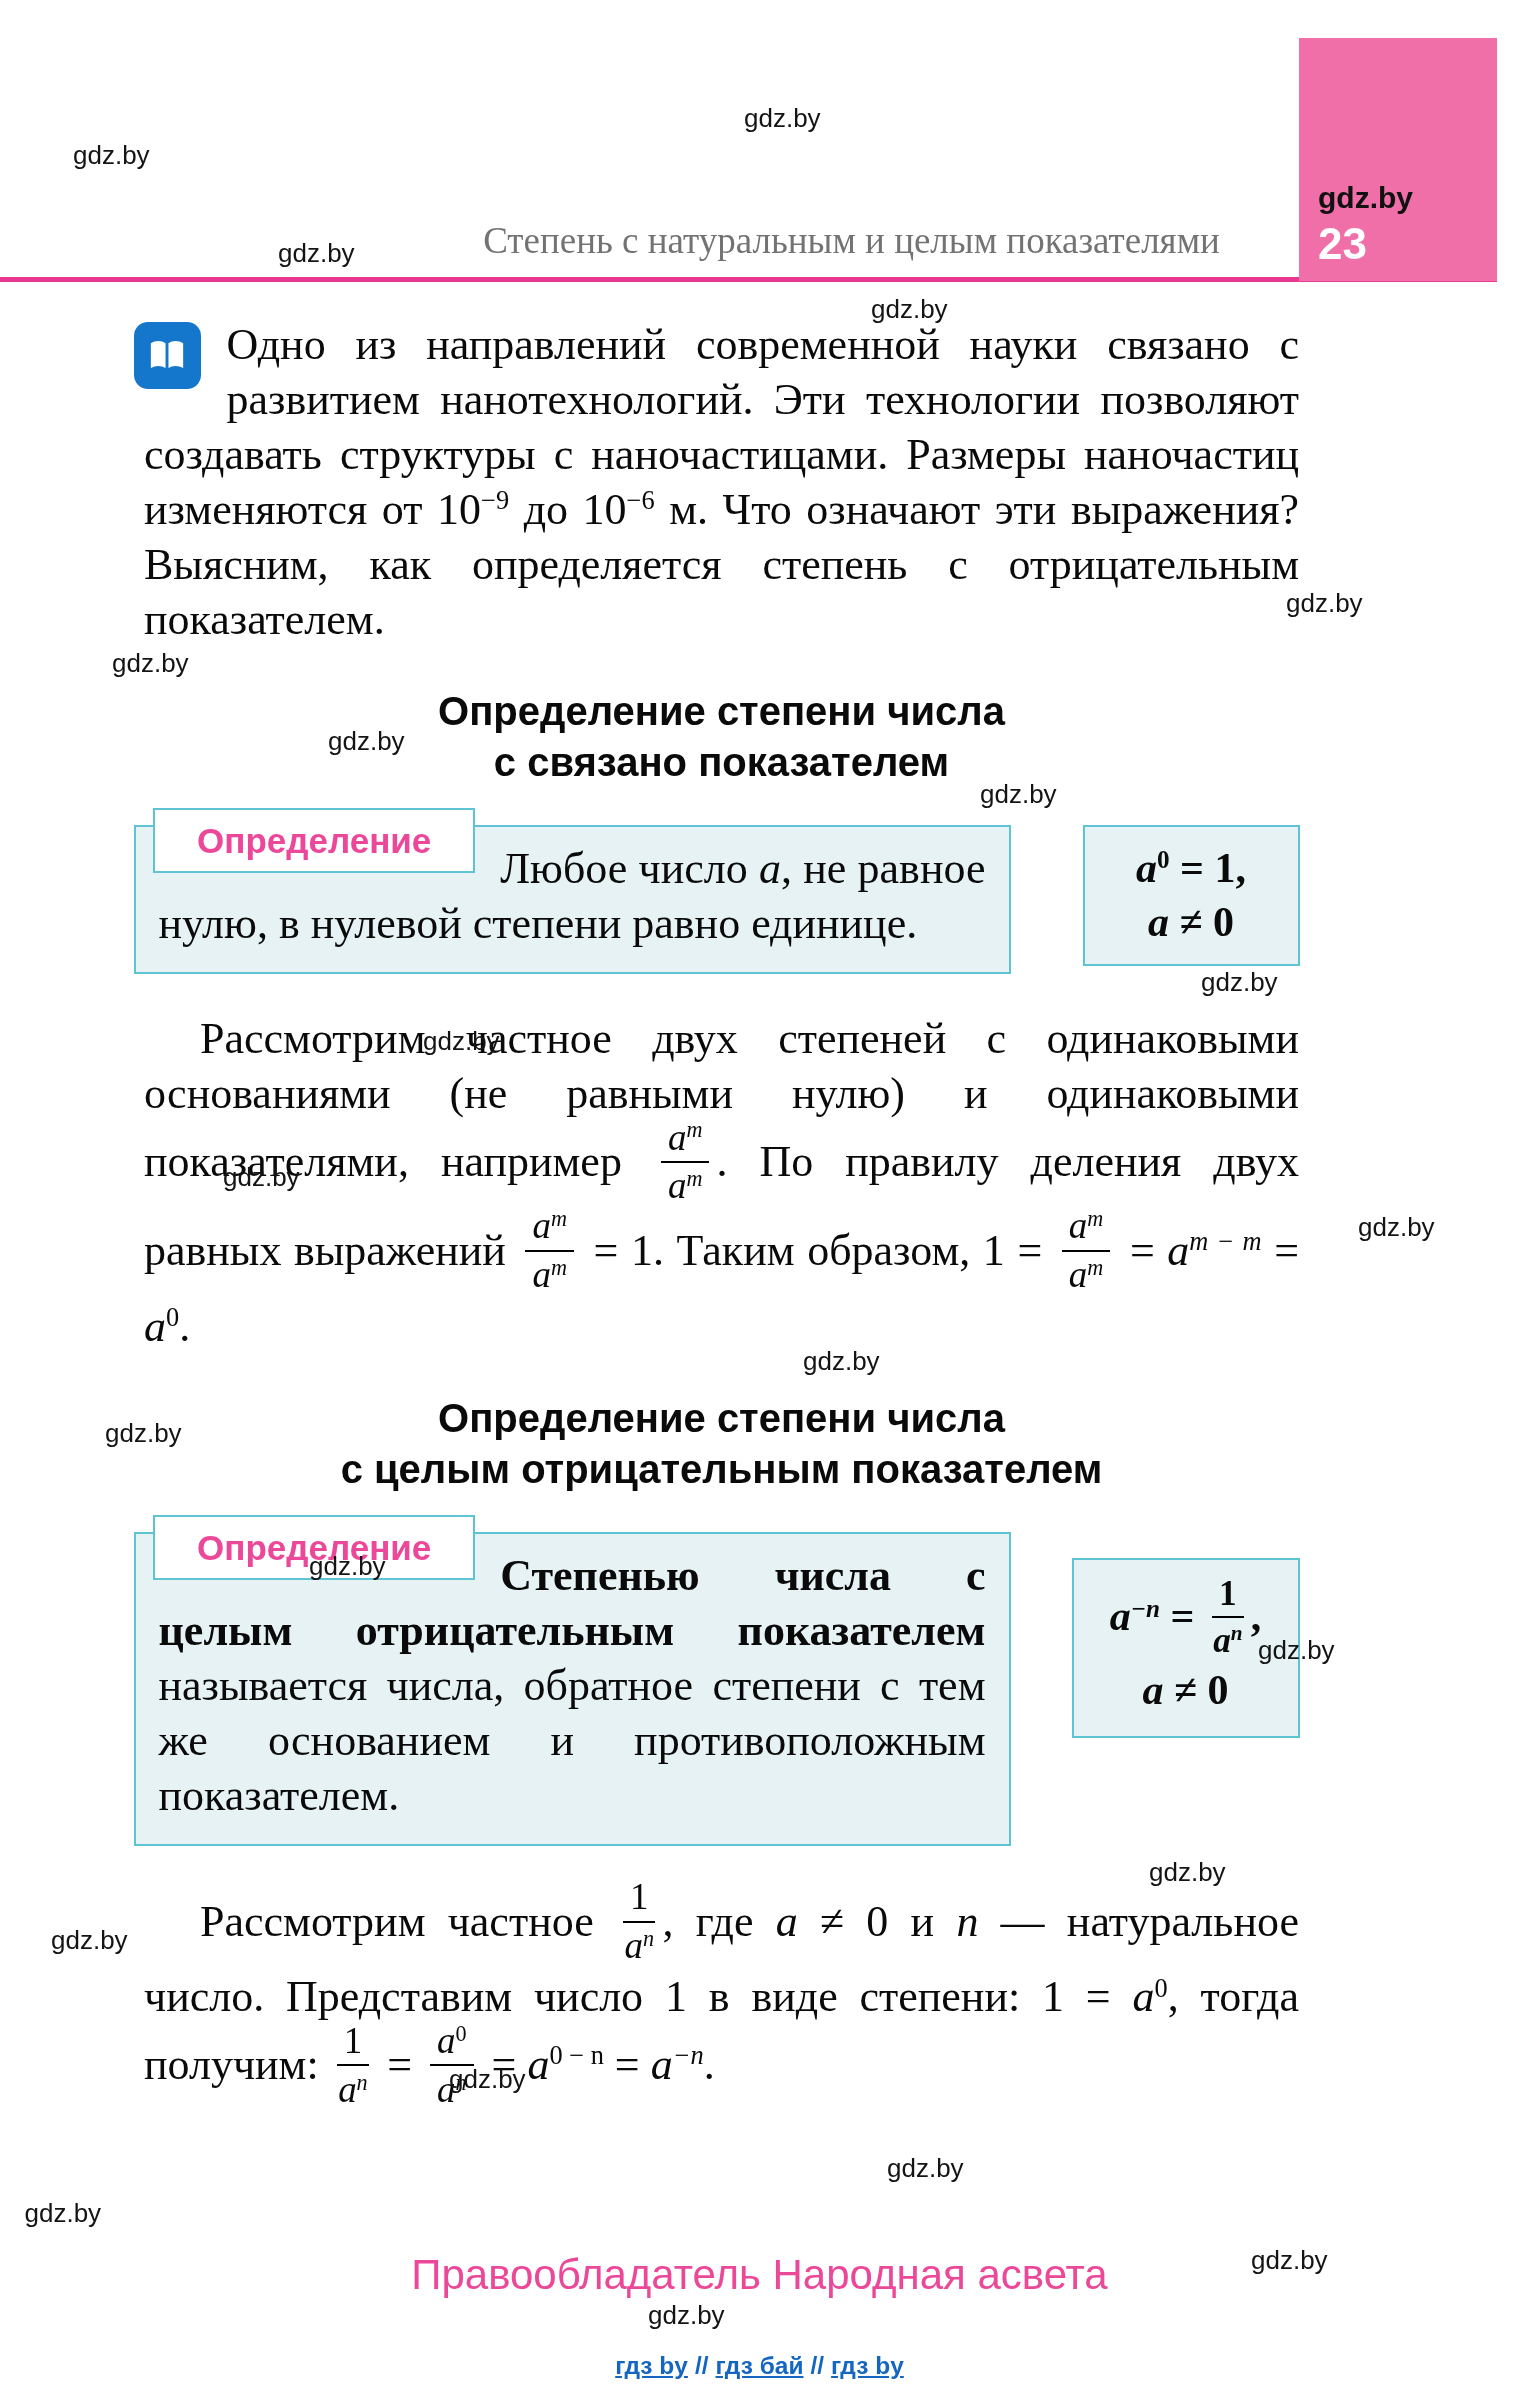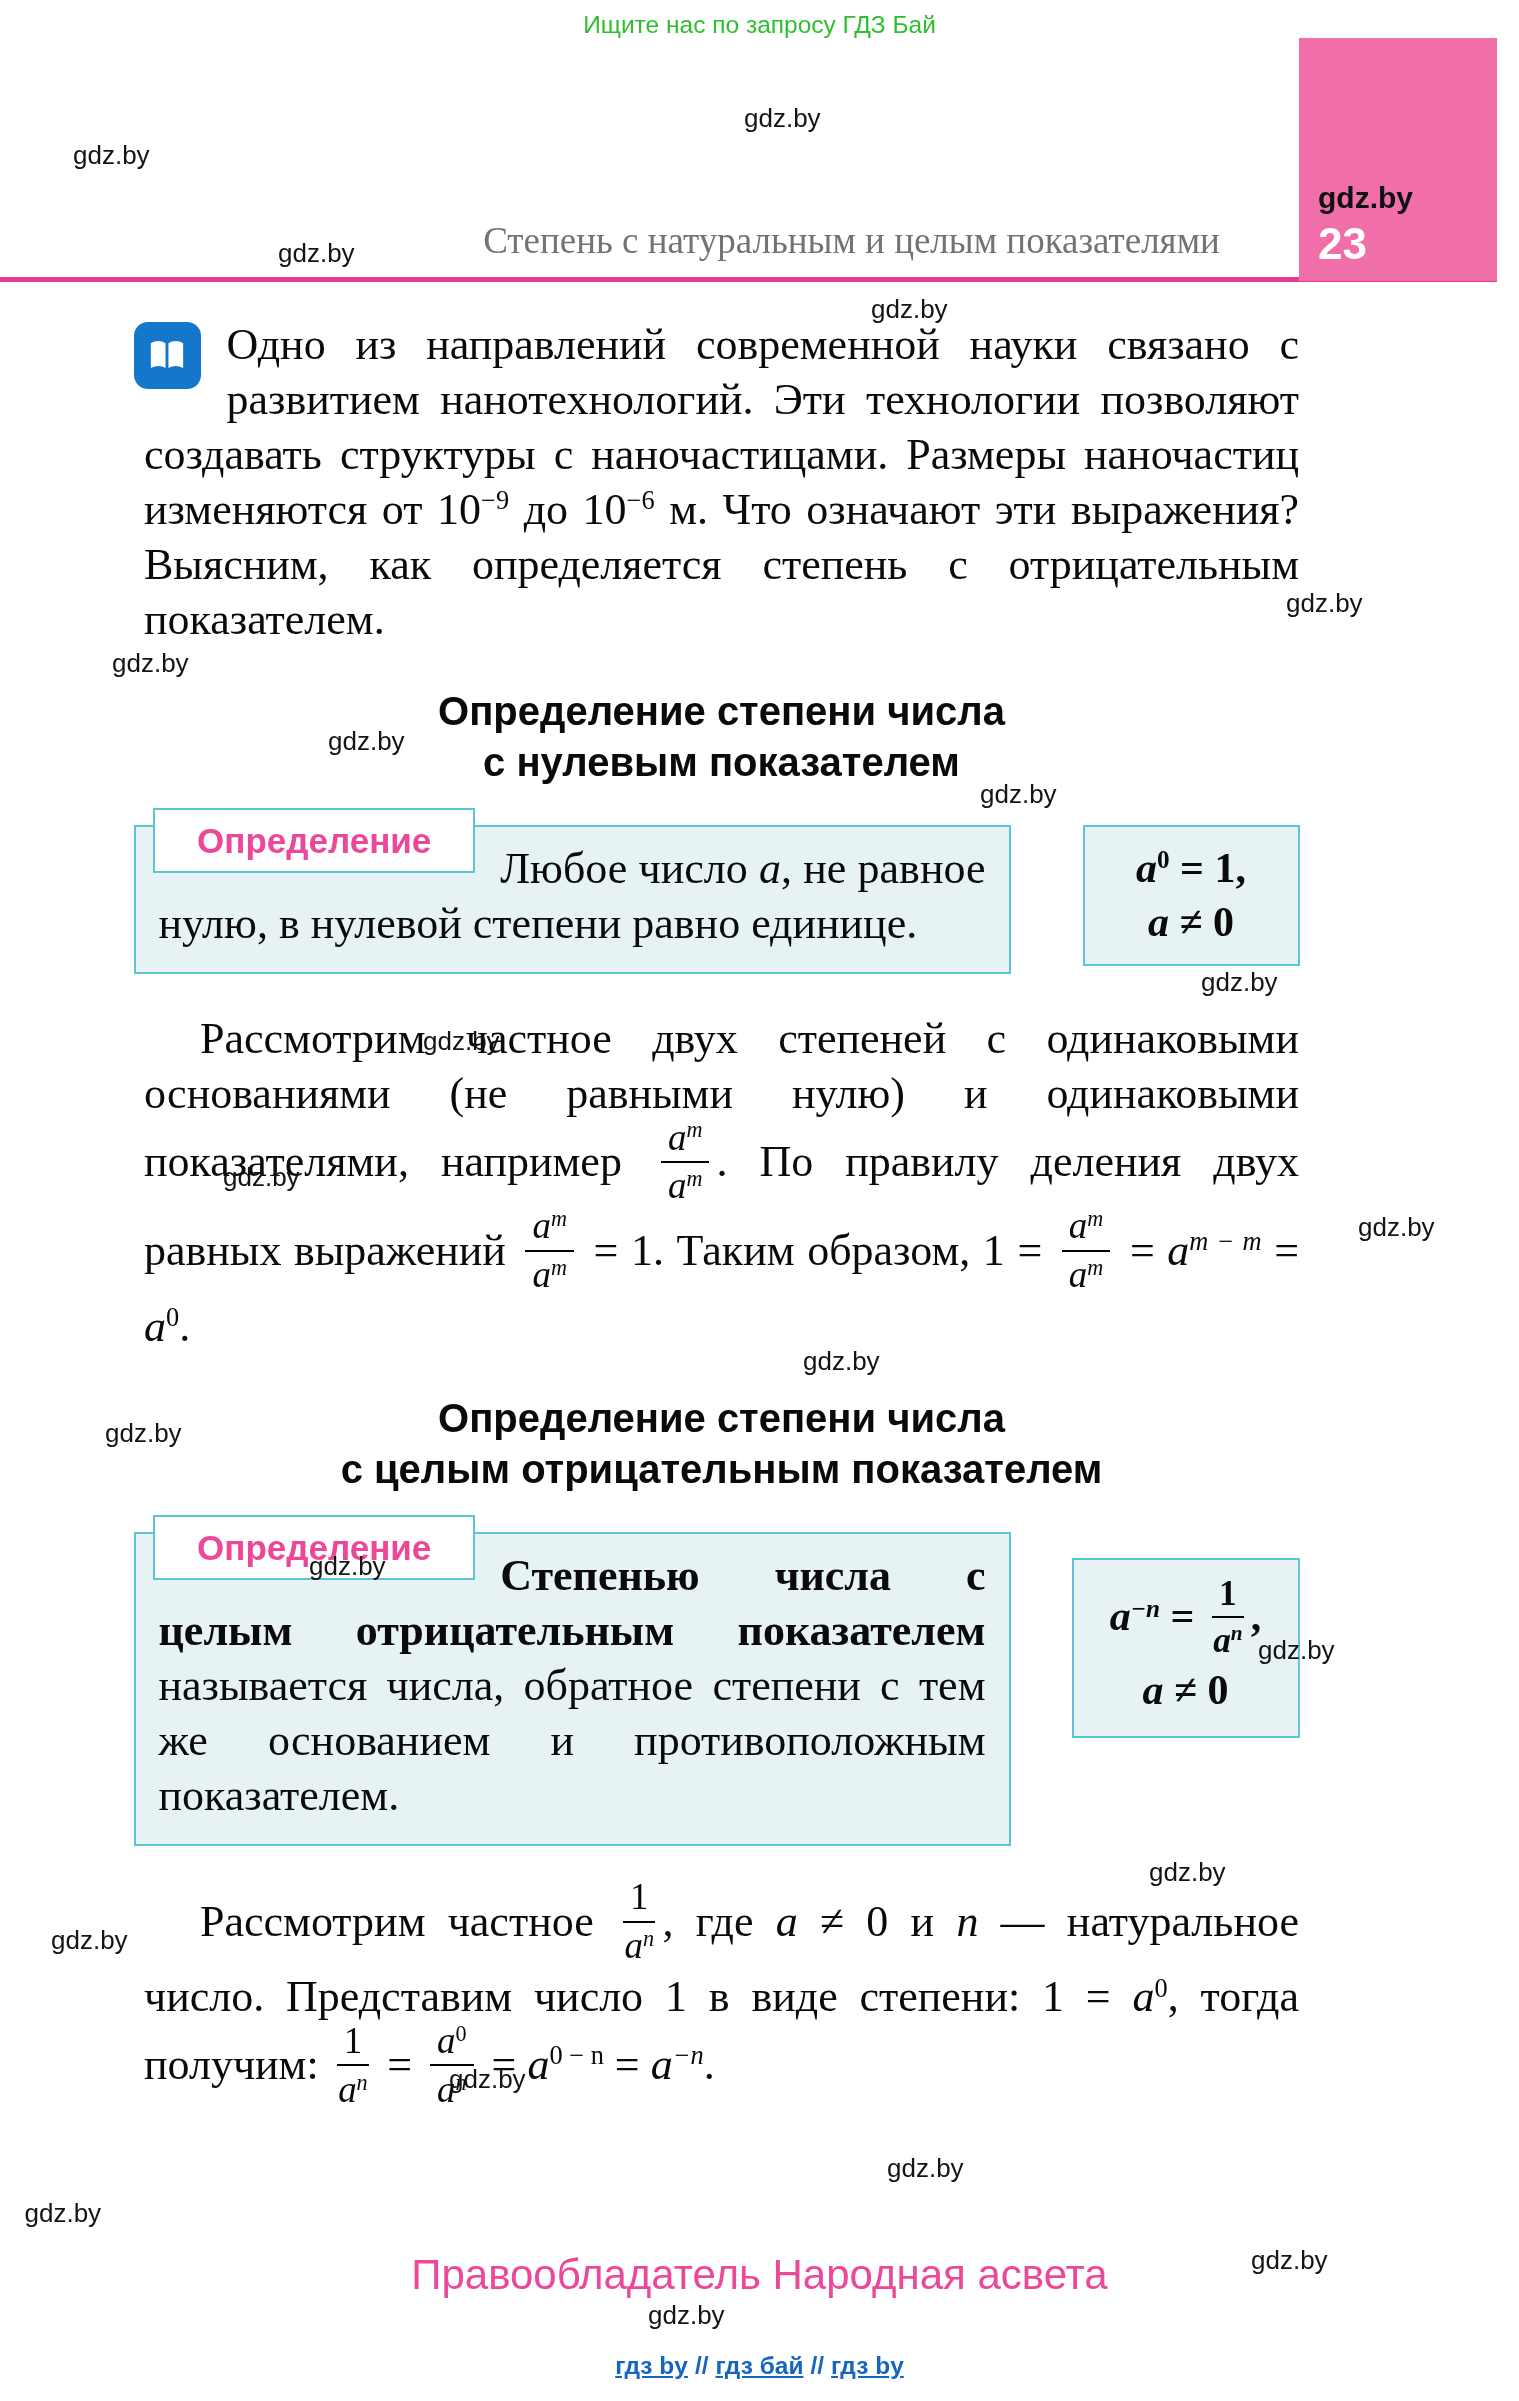--- a/index.html
+++ b/index.html
@@ -93,21 +93,20 @@
     font-family:"Liberation Sans", sans-serif; font-size:24.5px;font-weight:bold;
   }
   .flink { color:#1566c0; text-decoration:underline; cursor:pointer; }
   .sep { color:#1566c0; margin:0 7px; }
 </style>
 </head>
 <body>
 
 <div class="page">
 
-  <div class="banner">Ищите нас по запросу ГДЗ Бай</div>
 
   <div class="wm-layer">
       <div class="wm" style="left: 744px; top: 103px;">gdz.by</div>
       <div class="wm" style="left: 73px; top: 140px;">gdz.by</div>
       <div class="wm" style="left: 278px; top: 238px;">gdz.by</div>
       <div class="wm" style="left: 871px; top: 294px;">gdz.by</div>
       <div class="wm" style="left: 1286px; top: 588px;">gdz.by</div>
       <div class="wm" style="left: 112px; top: 648px;">gdz.by</div>
       <div class="wm" style="left: 328px; top: 726px;">gdz.by</div>
       <div class="wm" style="left: 980px; top: 779px;">gdz.by</div>
@@ -143,21 +142,21 @@
         <svg viewBox="0 0 24 24" aria-hidden="true">
           <path d="M3.2 5c2.6-1.5 5.6-1.5 8 0v13.6c-2.4-1.5-5.4-1.5-8 0z" fill="#ffffff"></path>
           <path d="M12.8 5c2.4-1.5 5.4-1.5 8 0v13.6c-2.6-1.5-5.6-1.5-8 0z" fill="#ffffff"></path>
         </svg>
       </span>
       <span><span>Одно из направлений современной науки связано с развитием нанотехнологий. Эти технологии позволяют создавать структуры с наночастицами. Размеры наночастиц изменяются от 10</span><sup>−9</sup><span> до 10</span><sup>−6</sup><span> м. Что означают эти выражения? Выясним, как определяется степень с отрицательным показателем.</span></span>
     </p>
 
     <h2 class="heading">
       <span class="hline">Определение степени числа</span>
-      <span class="hline">с нулевым показателем</span>
+      <span class="hline">с связано показателем</span>
     </h2>
 
     <div class="def-row">
       <div class="def-box">
         <span class="def-label">Определение</span>
         <span class="def-text"><span>Любое число </span><span class="it">a</span><span>, не равное нулю, в нулевой степени равно единице.</span></span>
       </div>
       <div class="formula-box">
         <div class="formula-line"><span class="it">a</span><sup>0</sup><span> = 1,</span></div>
         <div class="formula-line"><span class="it">a</span><span> ≠ 0</span></div>

